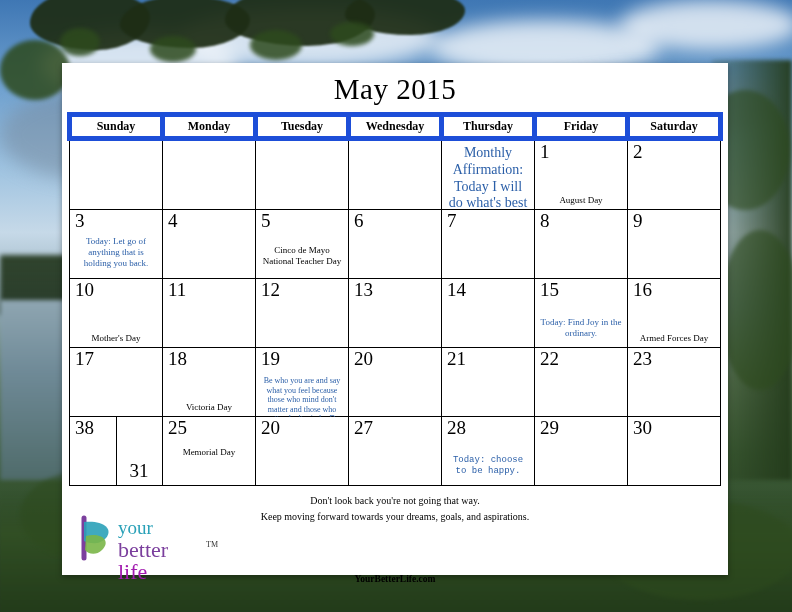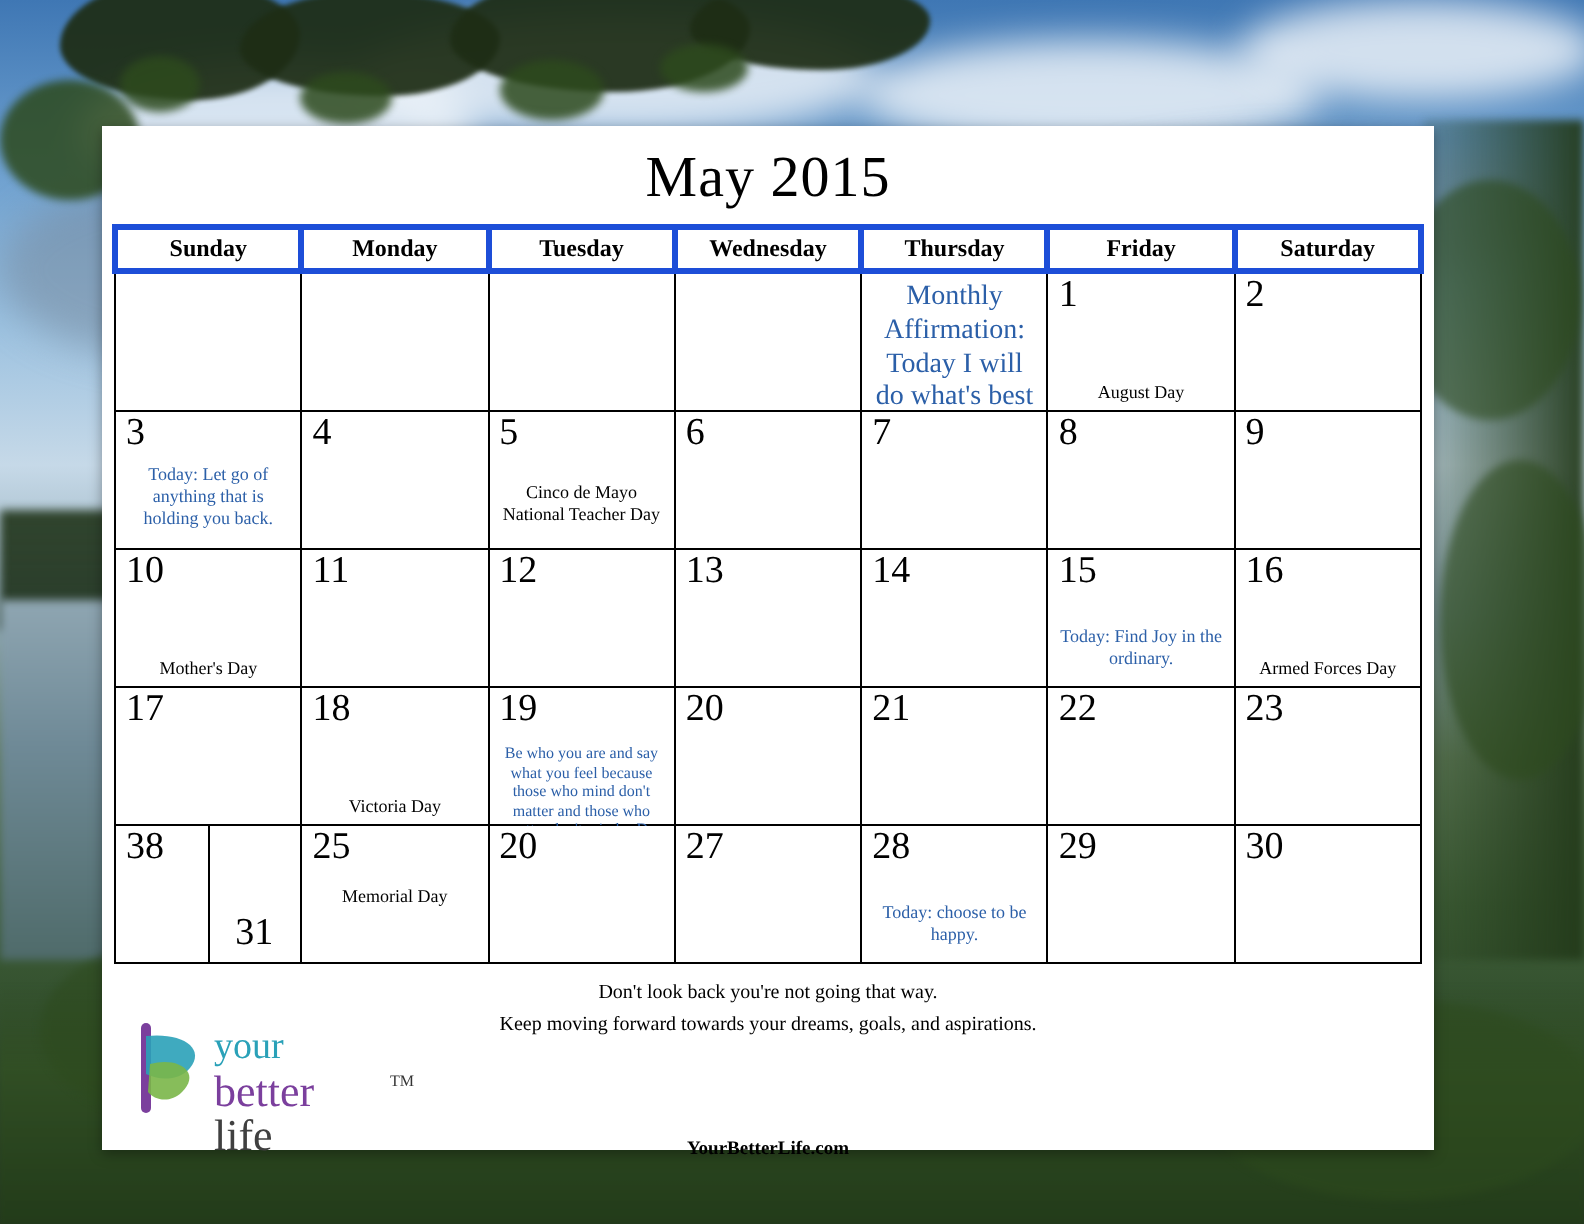--- a/index.html
+++ b/index.html
@@ -63,21 +63,21 @@
   .rightfoliage {
     position: absolute;
     right: 0; top: 60px; width: 80px; height: 420px;
     background: linear-gradient(270deg, rgba(35,58,26,0.95), rgba(45,72,34,0.2));
     filter: blur(2px);
   }
 
   
   #sheet {
     position: absolute;
-    left: 51px;
+    left: 62px;
     top: 63px;
     width: 666px;
     height: 512px;
     background: #ffffff;
     box-shadow: 0 2px 6px rgba(0,0,0,0.35);
   }
   #title {
     text-align: center;
     font-size: 29px;
     font-family: "Liberation Serif", serif;
@@ -86,21 +86,21 @@
     padding-bottom: 6px;
     letter-spacing: .5px;
   }
   table.cal {
     border-collapse: collapse;
     width: 656px;
     margin: 0 auto;
     table-layout: fixed;
   }
   table.cal th {
-    border: 3px solid #1d4ed8;
+    border: 5px solid #1d4ed8;
     height: 17px;
     font-size: 12px;
     font-weight: bold;
     font-family: "Liberation Serif", serif;
     background: #fff;
   }
   table.cal td {
     border: 1px solid #000;
     height: 68px;
     vertical-align: top;
@@ -198,21 +198,21 @@
     font-style: normal;
   }
   .logo-better {
     font-size: 22px;
     color: #7b3f9d;
     display: block;
     margin-top: 2px;
   }
   .logo-life {
     font-size: 22px;
-    color: #404040;
+    color: #a21caf;
   }
   .logo-tm {
     position: absolute;
     left: 136px;
     top: 4px;
     font-size: 8px;
     color: #333;
     margin-top: 24px;
   }
   .swoosh {
@@ -403,21 +403,21 @@
             <div class="holiday" style="bottom:auto; top:30px;">Memorial Day</div>
           </td>
           <td>
             <div class="daynum">20</div>
           </td>
           <td>
             <div class="daynum">27</div>
           </td>
           <td>
             <div class="daynum">28</div>
-            <div class="note" style="top:auto; bottom:8px;">Today: choose to be happy.</div>
+            <div class="note" style="top:auto; bottom:8px;font-family:Liberation Mono, monospace;">Today: choose to be happy.</div>
           </td>
           <td>
             <div class="daynum">29</div>
           </td>
           <td>
             <div class="daynum">30</div>
           </td>
         </tr>
       </tbody>
     </table>

